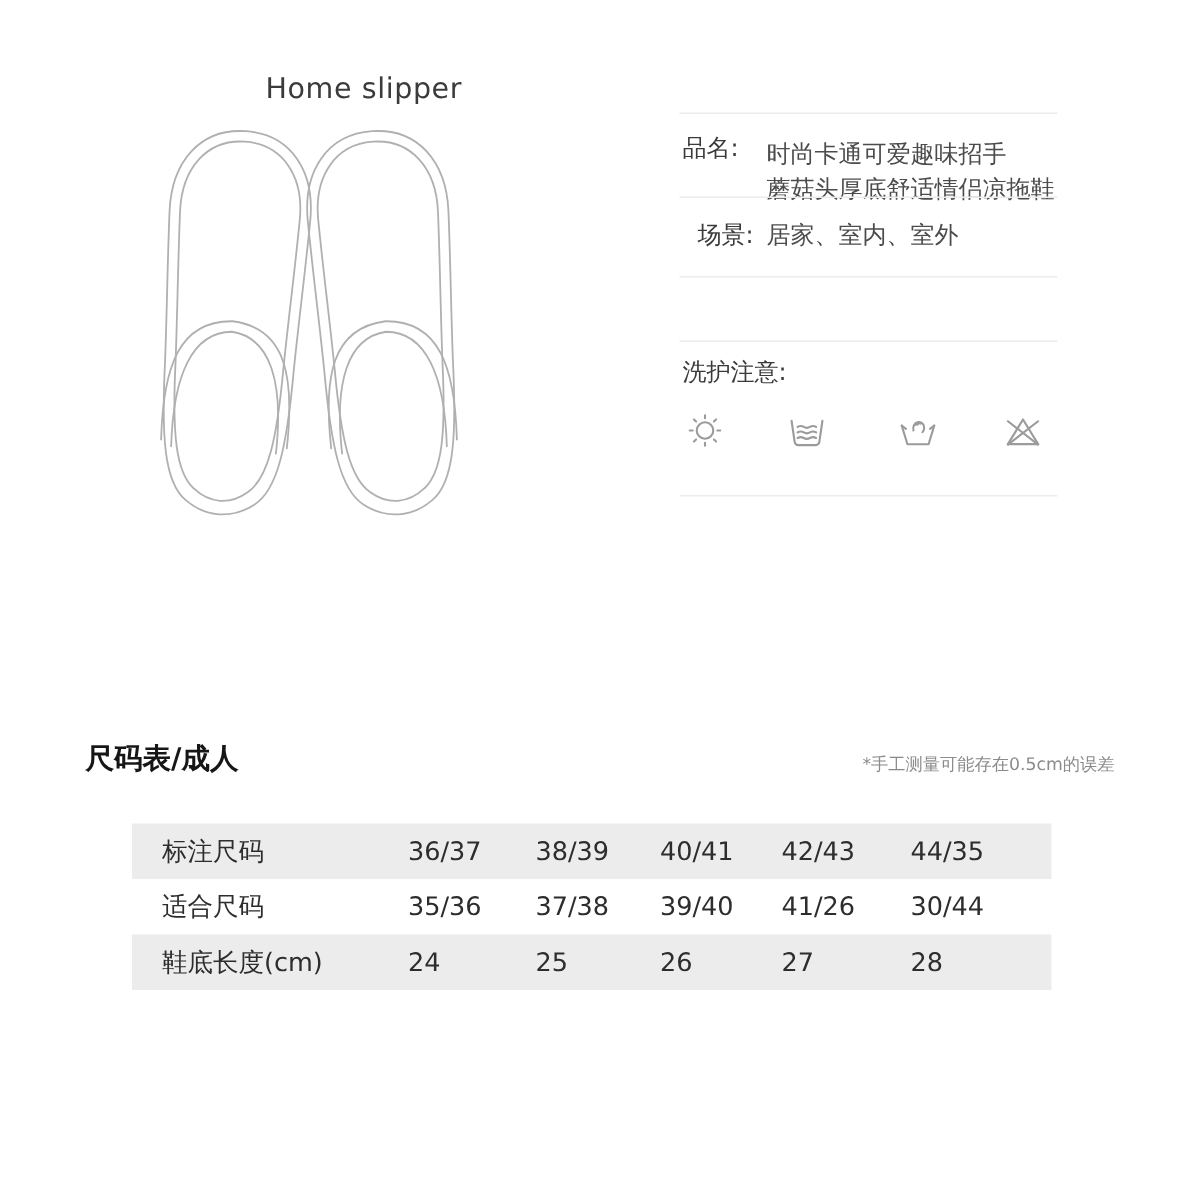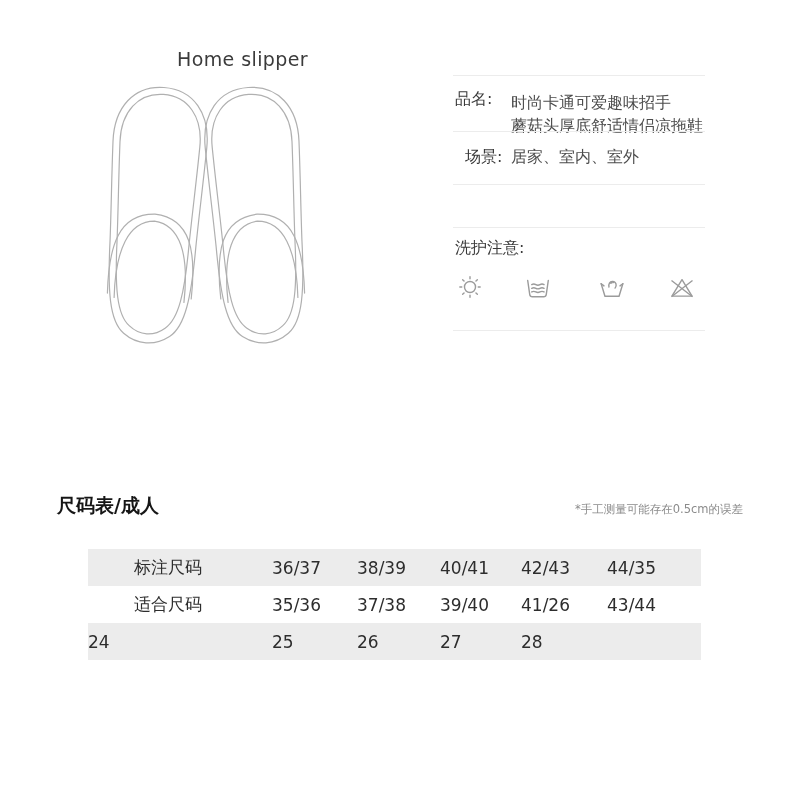--- a/index.html
+++ b/index.html
@@ -24,21 +24,21 @@
   .care-icons { position:absolute; left:4px; top:274px; width:248px; height:30px; }
   .care-icon { position:absolute; top:0; width:26px; height:26px; }
   .ci-0 { left:0px; } .ci-1 { left:68px; } .ci-2 { left:142px; } .ci-3 { left:212px; }
 
   .size-title { position:absolute; left:57px; top:493px; font-size:19px; font-weight:bold; color:#161616; }
   .size-note  { position:absolute; right:57px; top:502px; font-size:11.5px; color:#8b8b8b; }
 
   .size-table { position:absolute; left:88px; top:549px; width:613px; }
   .t-row { display:grid; grid-template-columns:184px 85px 83px 81px 86px 1fr; height:37px; align-items:center; font-size:17px; color:#2d2d2d; }
   .t-row.gray { background:#ececec; }
-  .t-label { padding-left:46px; white-space:nowrap; }
+  .t-label { padding-left:20px; white-space:nowrap; }
   .t-cell { text-align:left; }
   svg { display:block; }
 </style>
 </head>
 <body>
 
 <div class="hero-title">Home slipper</div>
 
 <svg class="slipper-art" width="240" height="268" viewBox="0 0 240 268" fill="none" stroke="#b0b0b0" stroke-width="1.2" stroke-linecap="round">
   <g transform="translate(8,6) rotate(4 56 200)">
@@ -105,22 +105,23 @@
     <div class="t-cell">40/41</div>
     <div class="t-cell">42/43</div>
     <div class="t-cell">44/35</div>
   </div>
   <div class="t-row">
     <div class="t-label">适合尺码</div>
     <div class="t-cell">35/36</div>
     <div class="t-cell">37/38</div>
     <div class="t-cell">39/40</div>
     <div class="t-cell">41/26</div>
-    <div class="t-cell">43/44</div>
+    <div class="t-cell">30/44</div>
   </div>
   <div class="t-row gray">
+    <div class="t-label">鞋底长度(cm)</div>
     <div class="t-cell">24</div>
     <div class="t-cell">25</div>
     <div class="t-cell">26</div>
     <div class="t-cell">27</div>
     <div class="t-cell">28</div>
   </div>
 </div>
 
 </body></html>

